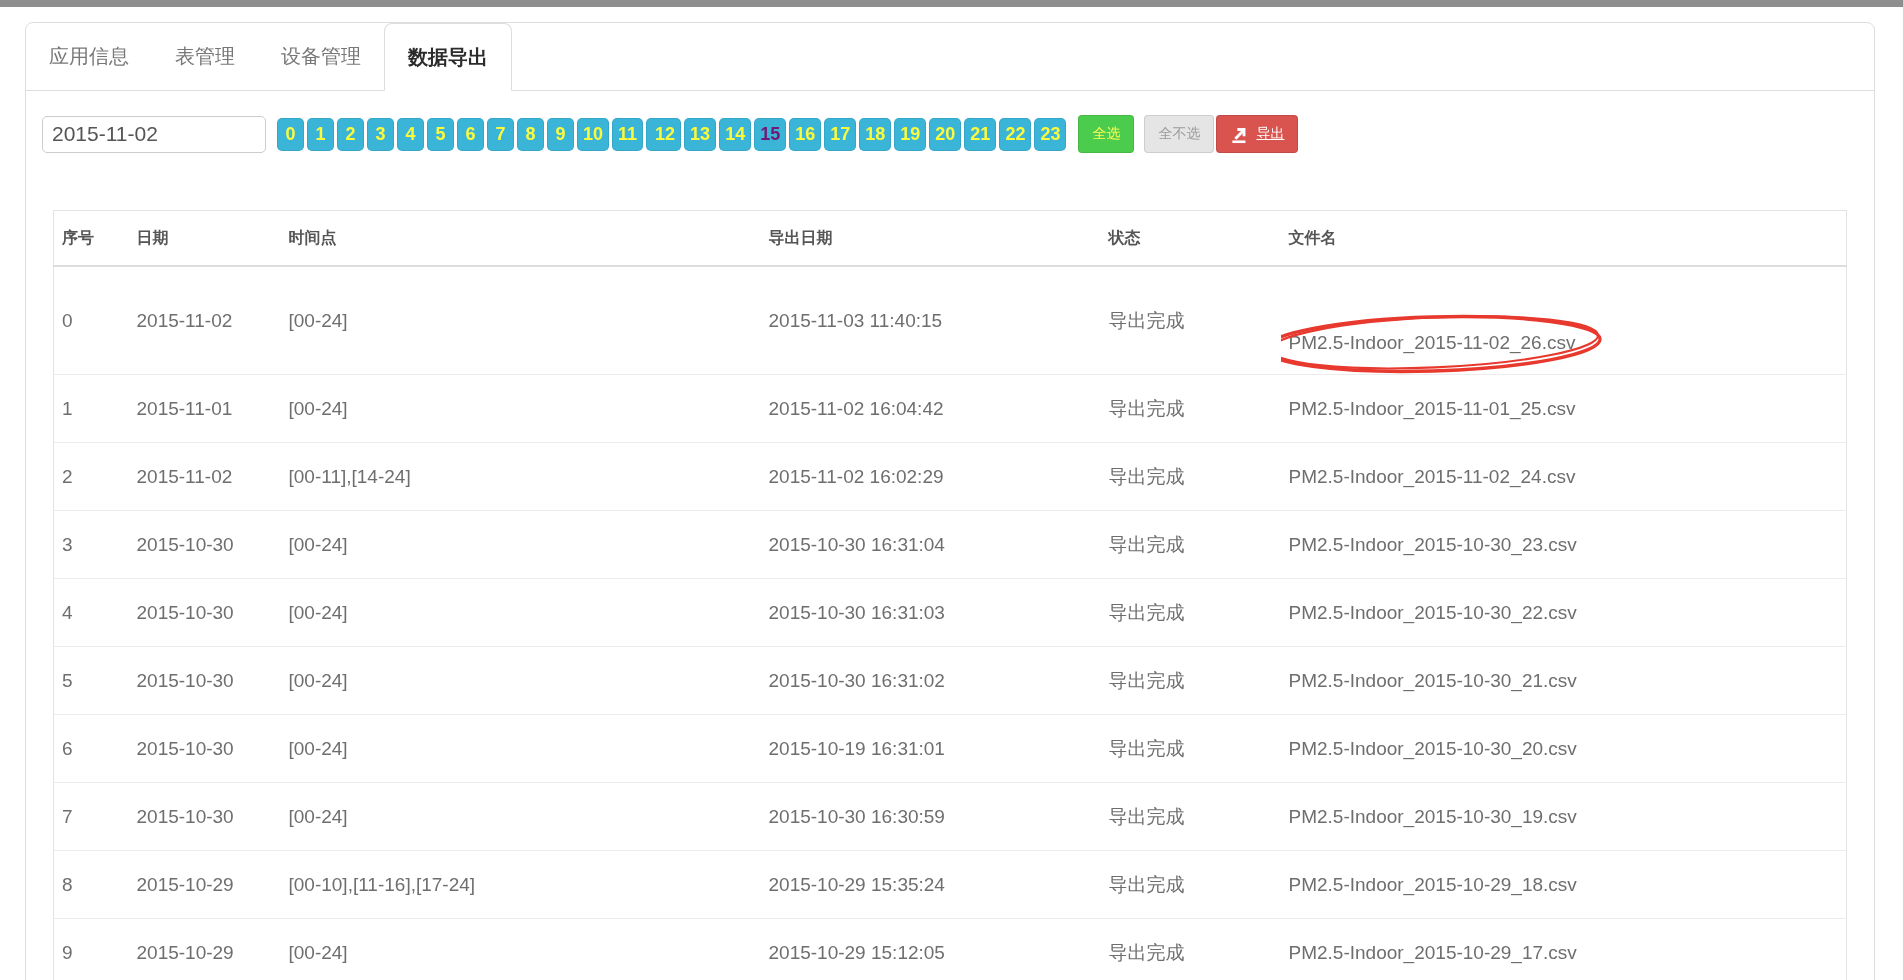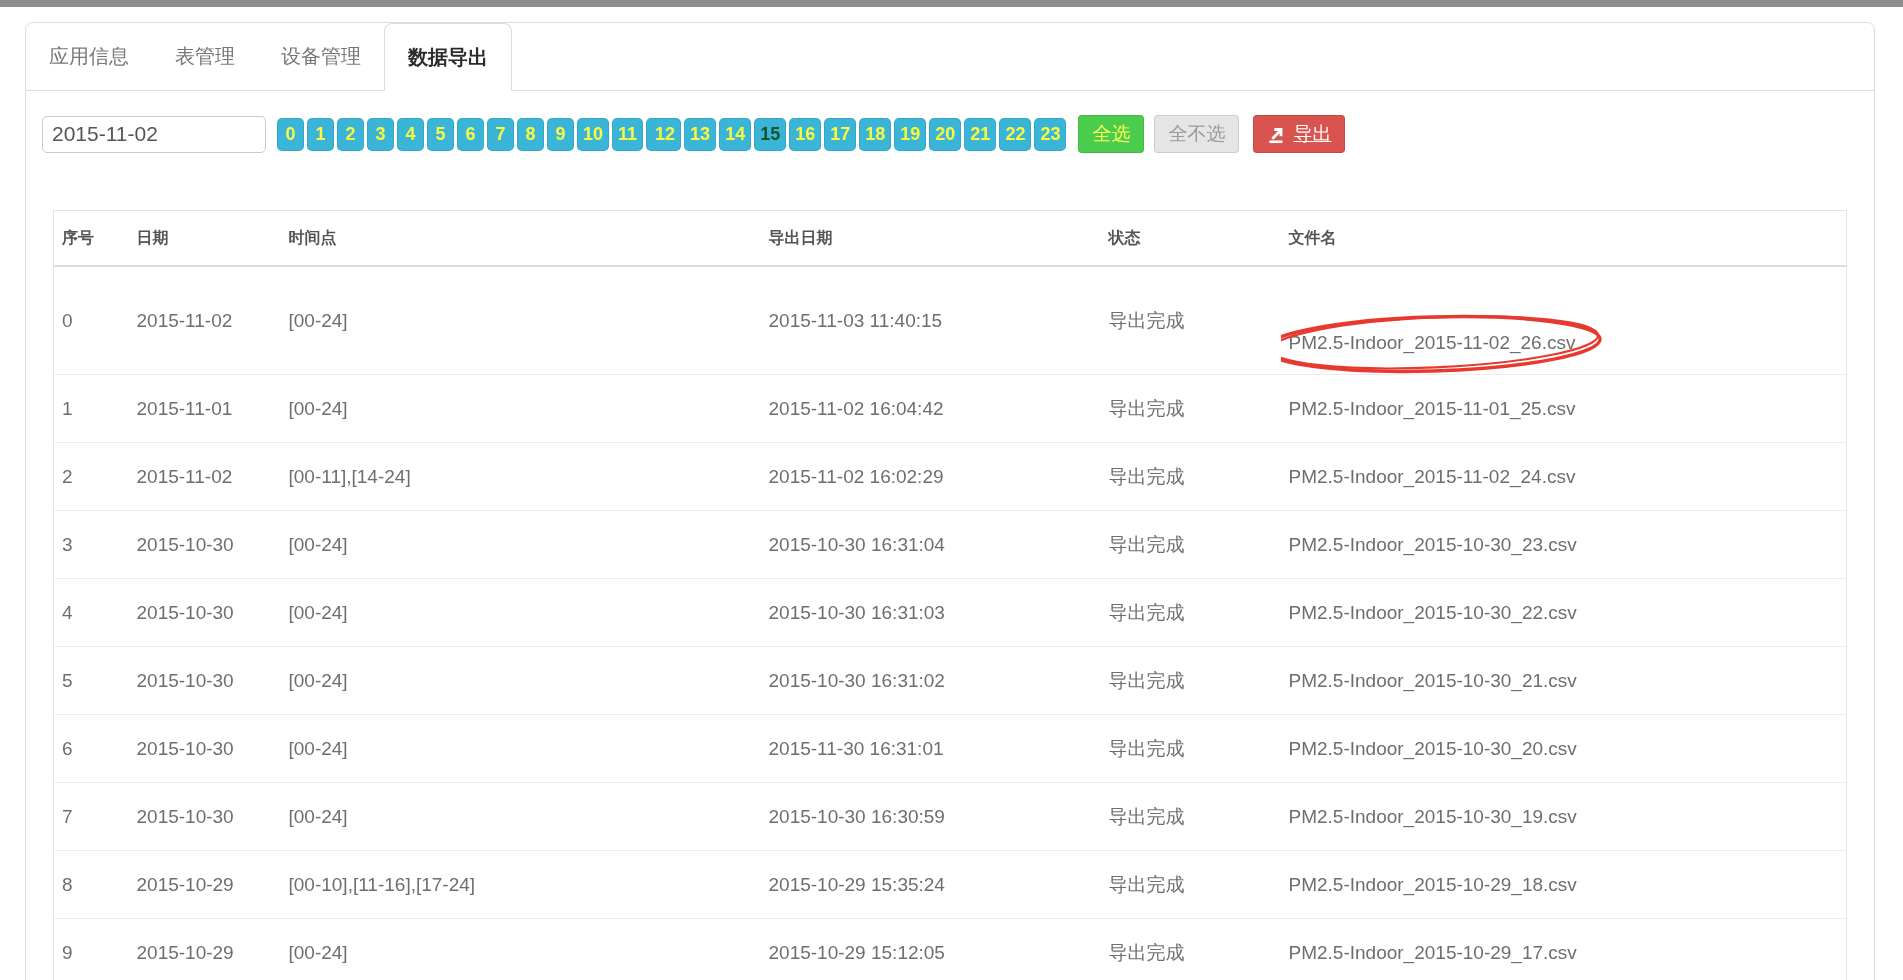--- a/index.html
+++ b/index.html
@@ -40,26 +40,26 @@
   }
   .hours { display:flex; gap:3px; margin-left:11px; }
   .hour-btn {
     min-width:27px; height:33px; padding:0 5px;
     display:flex; align-items:center; justify-content:center;
     border-radius:5px; font-size:18px; font-weight:bold;
     border:1px solid rgba(0,0,0,0.08); cursor:pointer;
   }
   .btn {
     height:38px; display:flex; align-items:center; justify-content:center;
-    border-radius:4px; font-size:19px; padding:0 13px; cursor:pointer;
+    border-radius:4px; font-size:14px; padding:0 13px; cursor:pointer;
     border:1px solid rgba(0,0,0,0.1); white-space:nowrap;
   }
   .btn-select-all { margin-left:12px; }
   .btn-select-none { margin-left:10px; }
-  .btn-export { margin-left:14px;text-decoration:underline; }
+  .btn-export { margin-left:2px;text-decoration:underline; }
   .btn-export svg { margin-right:7px; }
   
   .table-wrap { margin:57px 27px 0 27px; }
   table.data-table {
     width:100%; border-collapse:collapse; table-layout:fixed;
     border:1px solid #e3e3e3; background:#fff;
   }
   table.data-table th {
     text-align:left; font-size:16px; color:#555; font-weight:bold;
     padding:17px 8px 16px 8px; border-bottom:2px solid #ddd;
@@ -100,21 +100,21 @@
         <div class="hour-btn" style="background: rgb(58, 181, 216); color: rgb(251, 251, 62);">5</div>
         <div class="hour-btn" style="background: rgb(58, 181, 216); color: rgb(251, 251, 62);">6</div>
         <div class="hour-btn" style="background: rgb(58, 181, 216); color: rgb(251, 251, 62);">7</div>
         <div class="hour-btn" style="background: rgb(58, 181, 216); color: rgb(251, 251, 62);">8</div>
         <div class="hour-btn" style="background: rgb(58, 181, 216); color: rgb(251, 251, 62);">9</div>
         <div class="hour-btn" style="background: rgb(58, 181, 216); color: rgb(251, 251, 62);">10</div>
         <div class="hour-btn" style="background: rgb(58, 181, 216); color: rgb(251, 251, 62);">11</div>
         <div class="hour-btn" style="background: rgb(58, 181, 216); color: rgb(251, 251, 62); padding-left: 8px;">12</div>
         <div class="hour-btn" style="background: rgb(58, 181, 216); color: rgb(251, 251, 62);">13</div>
         <div class="hour-btn" style="background: rgb(58, 181, 216); color: rgb(251, 251, 62);">14</div>
-        <div class="hour-btn" style="background: rgb(58, 181, 216); color: #14532d;">15</div>
+        <div class="hour-btn" style="background: rgb(58, 181, 216); color: #701a75;">15</div>
         <div class="hour-btn" style="background: rgb(58, 181, 216); color: rgb(251, 251, 62);">16</div>
         <div class="hour-btn" style="background: rgb(58, 181, 216); color: rgb(251, 251, 62);">17</div>
         <div class="hour-btn" style="background: rgb(58, 181, 216); color: rgb(251, 251, 62);">18</div>
         <div class="hour-btn" style="background: rgb(58, 181, 216); color: rgb(251, 251, 62);">19</div>
         <div class="hour-btn" style="background: rgb(58, 181, 216); color: rgb(251, 251, 62);">20</div>
         <div class="hour-btn" style="background: rgb(58, 181, 216); color: rgb(251, 251, 62);">21</div>
         <div class="hour-btn" style="background: rgb(58, 181, 216); color: rgb(251, 251, 62);">22</div>
         <div class="hour-btn" style="background: rgb(58, 181, 216); color: rgb(251, 251, 62);">23</div>
       </div>
     <div class="btn btn-select-all" style="background: rgb(76, 204, 76); color: rgb(255, 255, 85);">全选</div>
@@ -198,21 +198,21 @@
             <td>2015-10-30</td>
             <td>[00-24]</td>
             <td>2015-10-30 16:31:02</td>
             <td>导出完成</td>
             <td>PM2.5-Indoor_2015-10-30_21.csv</td>
           </tr>
           <tr>
             <td>6</td>
             <td>2015-10-30</td>
             <td>[00-24]</td>
-            <td>2015-11-30 16:31:01</td>
+            <td>2015-10-19 16:31:01</td>
             <td>导出完成</td>
             <td>PM2.5-Indoor_2015-10-30_20.csv</td>
           </tr>
           <tr>
             <td>7</td>
             <td>2015-10-30</td>
             <td>[00-24]</td>
             <td>2015-10-30 16:30:59</td>
             <td>导出完成</td>
             <td>PM2.5-Indoor_2015-10-30_19.csv</td>

